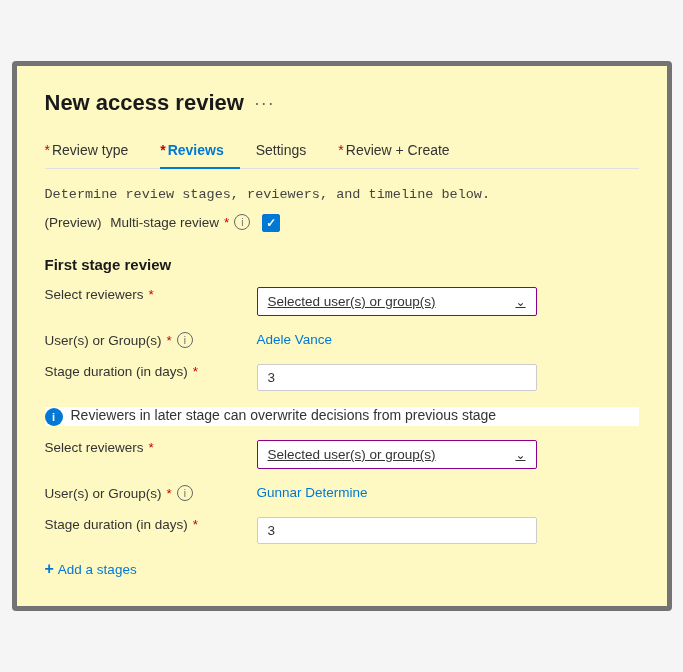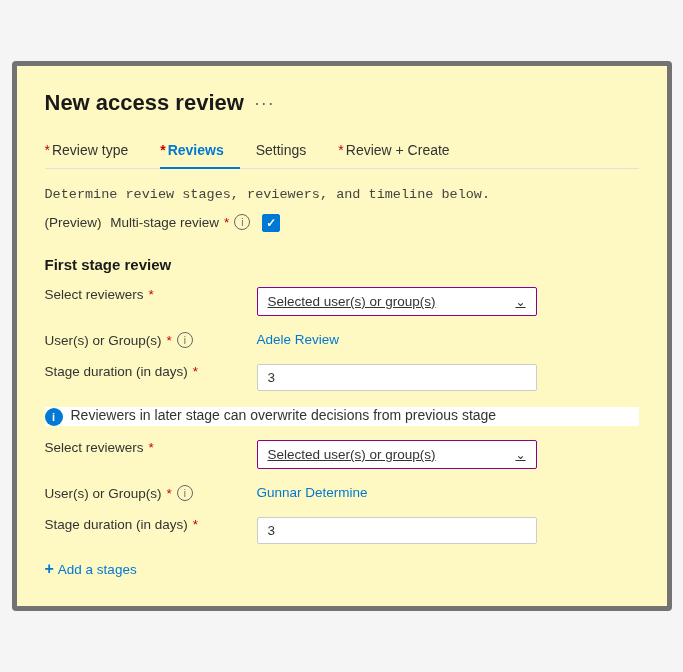--- a/index.html
+++ b/index.html
@@ -262,21 +262,21 @@
         <span class="chevron-down">⌄</span>
       </div>
     </div>
 
     <div class="field-row">
       <div class="field-label">
         <span>User(s) or Group(s)</span>
         <span class="required-star">*</span>
         <span class="info-icon">i</span>
       </div>
-      <span class="user-link">Adele Review</span>
+      <span class="user-link">Adele Vance</span>
     </div>
 
     <div class="field-row">
       <div class="field-label">
         <span>Stage duration (in days)</span>
         <span class="required-star">*</span>
       </div>
       <input class="text-input" type="text" value="3" style="">
     </div>
   </div>

